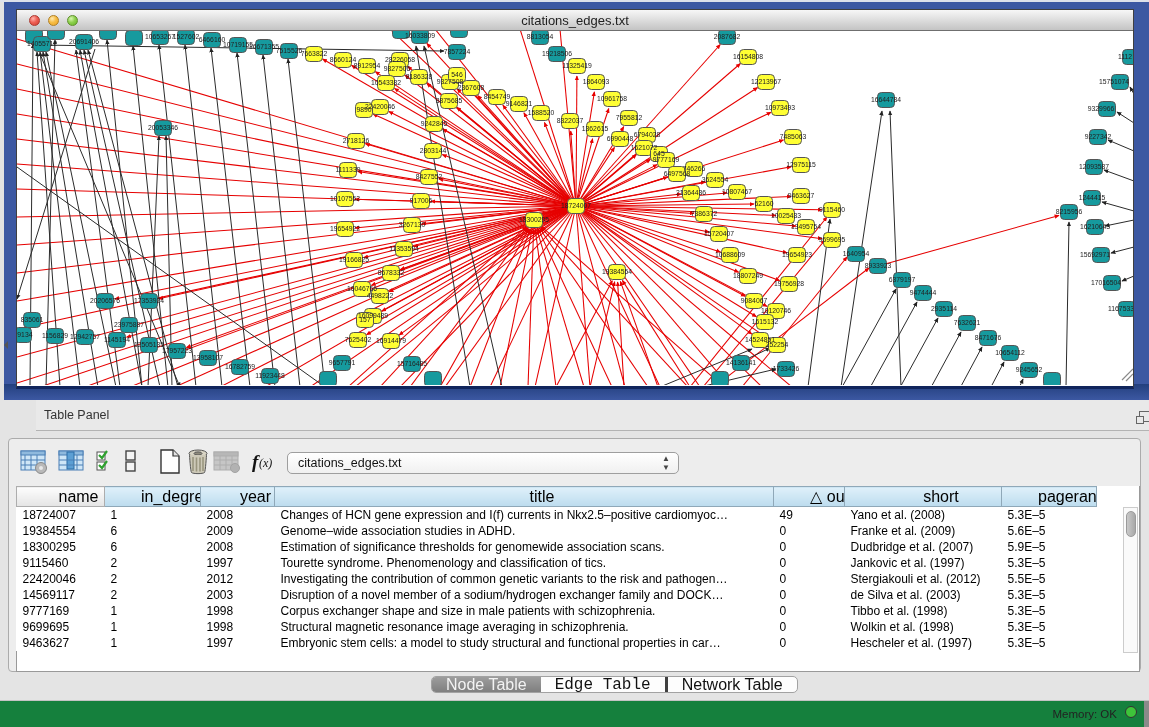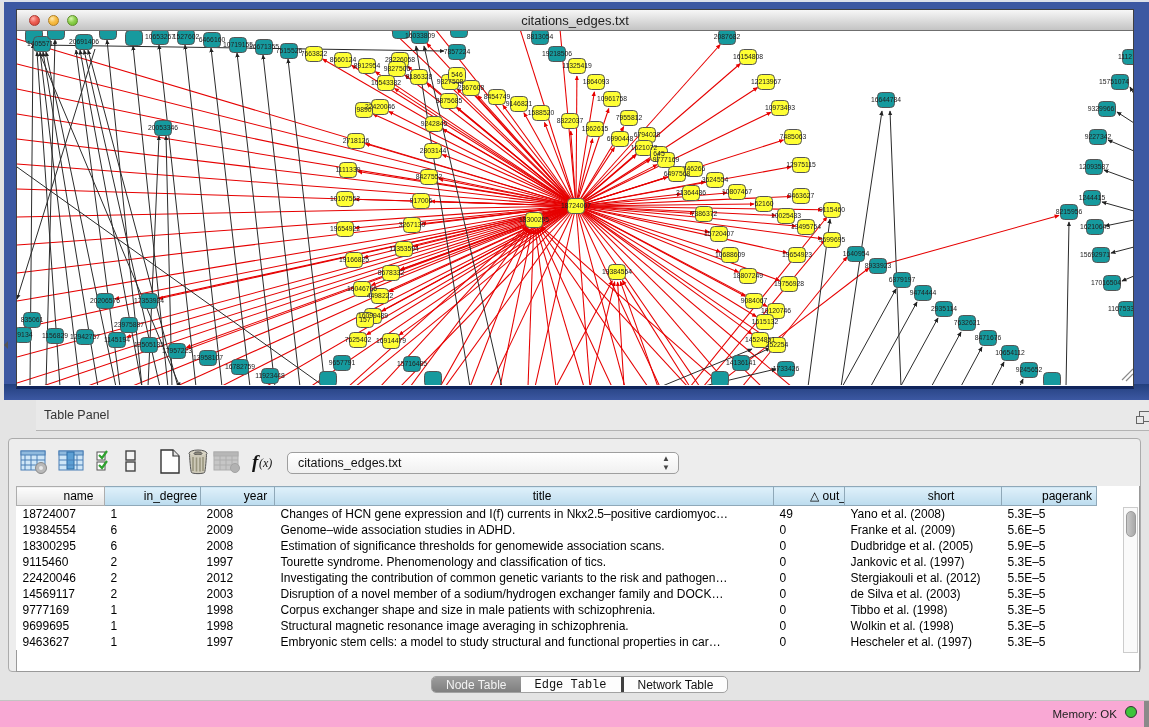--- a/index.html
+++ b/index.html
@@ -21,32 +21,32 @@
 .ptitle .txt { position:absolute; left:8px; top:8px; font-size:12.5px; color:#333; }
 .ptitle .float { position:absolute; left:1103px; top:11px; width:11px; height:11px; border:1.4px solid #666; }
 .ptitle .float:before { content:""; position:absolute; left:-4px; top:4px; width:6px; height:6px; border:1.4px solid #666; background:#e9e9e9; }
 .ptitle .x { position:absolute; left:1124px; top:5px; font-size:15px; font-weight:bold; color:#111; }
 .bluecorner { position:absolute; right:0; top:0; width:8px; height:28px; background:#3c58a2; }
 .container { position:absolute; left:8px; top:38px; width:1133px; height:234px; border:1px solid #ababab; border-radius:4px; background:#ededed; }
 .toolbar { position:absolute; left:8px; top:8px; height:30px; }
 .combo { position:absolute; left:278px; top:13px; width:392px; height:22px; border:1px solid #9e9e9e; border-radius:5px; background:linear-gradient(#ffffff,#f0f0f0); font-size:12.5px; color:#111; line-height:20px; padding-left:10px; }
 .combo .arr { position:absolute; right:8px; top:1px; font-size:8px; color:#444; line-height:9px; }
 table.grid { position:absolute; left:7px; top:47px; width:1123px; border-collapse:collapse; table-layout:fixed; background:#fff; font-size:12px; color:#000; }
-table.grid th { height:19px; font-weight:normal; font-size:12px; border:1px solid #8fa8b8; background:linear-gradient(#dff0fa,#bcdcee); overflow:hidden; white-space:nowrap;padding-left:36px; }
+table.grid th { height:19px; font-weight:normal; font-size:16px; border:1px solid #8fa8b8; background:linear-gradient(#dff0fa,#bcdcee); overflow:hidden; white-space:nowrap;padding-left:36px; }
 table.grid th.first { background:linear-gradient(#fdfdfd,#e4e4e4); border-color:#adadad; }
 table.grid th.filler { background:#fff; border:none; }
 table.grid td { height:16px; padding:0 2px 0 6px; overflow:hidden; white-space:nowrap; text-overflow:ellipsis; }
 .tablewrap { position:absolute; left:7px; top:47px; width:1124px; height:186px; background:#fff; border:1px solid #999; }
 .vscroll { position:absolute; left:1114px; top:68px; width:15px; height:146px; background:#fafafa; border:1px solid #ccc; }
 .vscroll .thumb { position:absolute; left:1.5px; top:3px; width:10px; height:26px; background:linear-gradient(90deg,#c9c9c9,#a8a8a8); border-radius:5px; border:1px solid #9a9a9a; }
 .tabbar { position:absolute; left:431px; top:276px; z-index:3; height:17px; display:flex; border:1px solid #a2a2a2; border-radius:5px; overflow:hidden; background:#fdfdfd; }
-.tabbar .seg { font-size:12px; line-height:16px; padding:0 14px; color:#111; }
+.tabbar .seg { font-size:16px; line-height:16px; padding:0 14px; color:#111; }
 .tabbar .seg.sel { background:linear-gradient(#9d9d9d,#7f7f7f); color:#f3f3f3; }
 .tabbar .seg.mid { border-right:3px solid #404040;font-family:Liberation Mono, monospace; }
-.statusbar { position:absolute; left:0; top:300px; width:1149px; height:27px; background:#f9a8d4; border-top:1px solid #c3c3c3; }
+.statusbar { position:absolute; left:0; top:300px; width:1149px; height:27px; background:#15803d; border-top:1px solid #c3c3c3; }
 .statusbar .mem { position:absolute; right:32px; top:7px; font-size:11.5px; color:#222; }
 .statusbar .dot { position:absolute; right:12px; top:5px; width:12px; height:12px; border-radius:50%; background:#3ec43a; border:1.5px solid #333; }
 .statusbar .edge { position:absolute; right:0px; top:0; width:5px; height:27px; background:#8a8a8a; }
 </style></head>
 <body>
 <div class="desktop">
     <div class="shade"></div>
   </div>
 <div class="topstrip"></div>
 <div class="leftstrip"></div>
@@ -634,21 +634,21 @@
             <td class="c6">Franke et al. (2009)</td>
             <td class="c7">5.6E–5</td>
             <td></td>
           </tr>
           <tr>
             <td class="c1">18300295</td>
             <td class="c2">6</td>
             <td class="c3">2008</td>
             <td class="c4">Estimation of significance thresholds for genomewide association scans.</td>
             <td class="c5">0</td>
-            <td class="c6">Dudbridge et al. (2005)</td>
+            <td class="c6">Dudbridge et al. (2007)</td>
             <td class="c7">5.9E–5</td>
             <td></td>
           </tr>
           <tr>
             <td class="c1">9115460</td>
             <td class="c2">2</td>
             <td class="c3">1997</td>
             <td class="c4">Tourette syndrome. Phenomenology and classification of tics.</td>
             <td class="c5">0</td>
             <td class="c6">Jankovic et al. (1997)</td>

